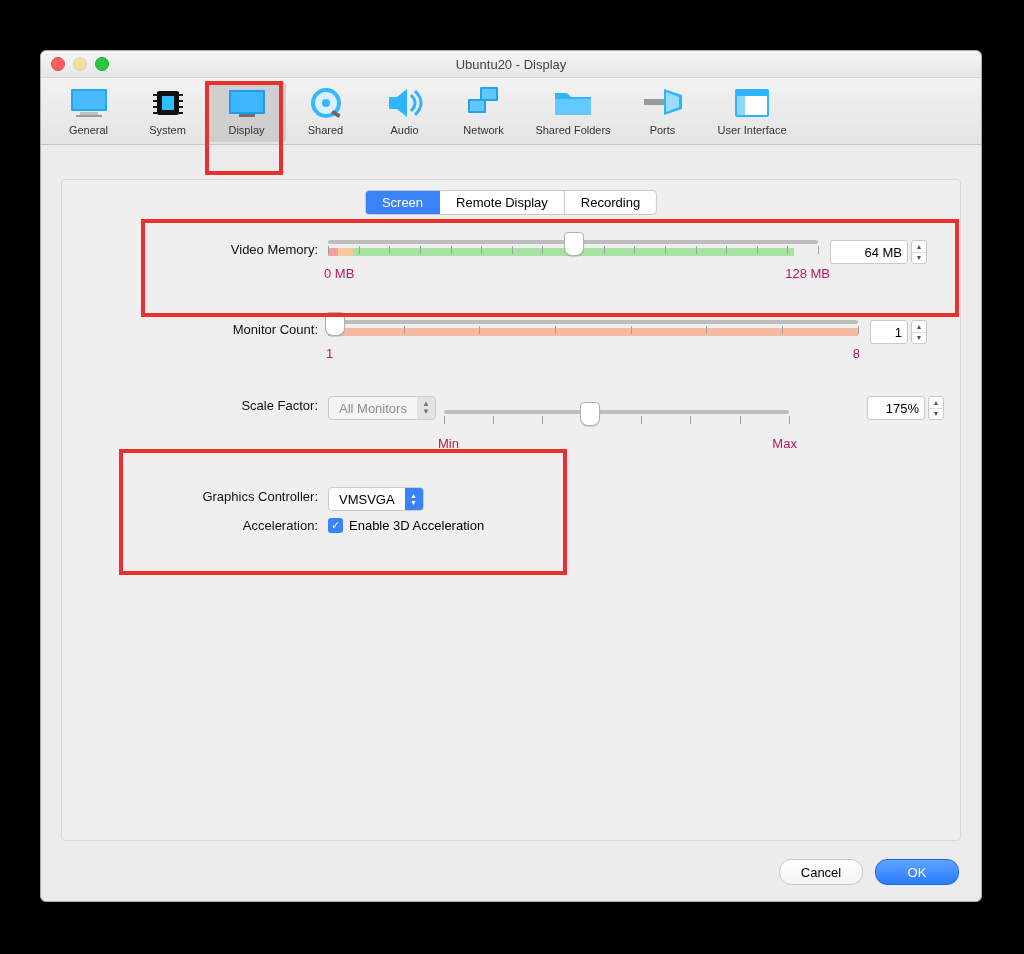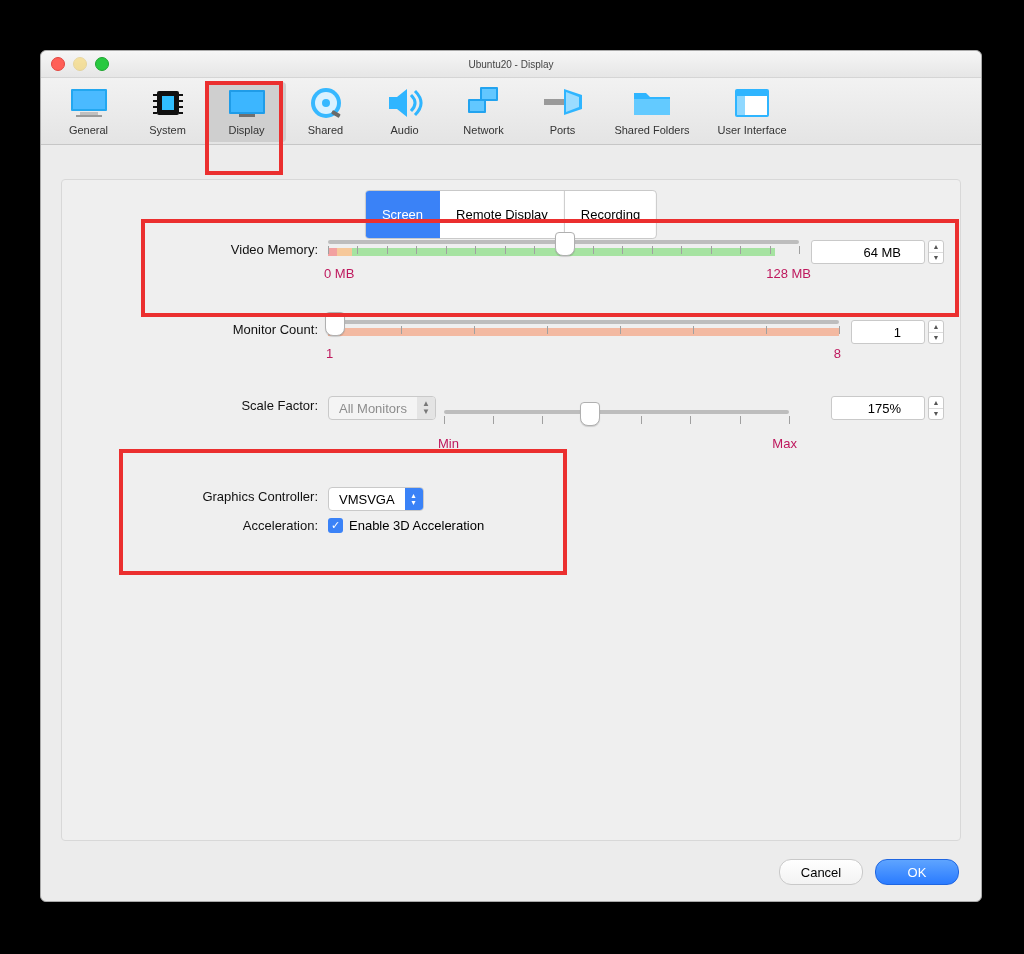--- a/index.html
+++ b/index.html
@@ -3,43 +3,43 @@
 <meta charset="utf-8">
 <style>
 html,body{margin:0;padding:0;width:1024px;height:954px;background:#000;font-family:-apple-system,"Helvetica Neue",Arial,sans-serif;font-size:13px;color:#000;}
 .window{position:absolute;left:40px;top:50px;width:940px;height:850px;background:#ececec;border:1px solid #a9a9a9;border-radius:6px;box-shadow:0 10px 35px rgba(0,0,0,.55);overflow:hidden;}
 .titlebar{height:26px;display:flex;align-items:center;position:relative;border-bottom:1px solid #d5d5d5;border-top-left-radius:6px;border-top-right-radius:6px;background:linear-gradient(#f6f6f6,#e6e6e6);}
 .traffic{display:flex;gap:8px;position:absolute;left:10px;top:6px;}
 .tl{width:12px;height:12px;border-radius:50%;}
 .tl.red{background:#ff5f57;border:1px solid #e24640;}
 .tl.yellow{background:#fec307;opacity:.35;border:1px solid #d6a60f;}
 .tl.green{background:#28c940;border:1px solid #1fa531;}
-.title{flex:1;text-align:center;font-size:10px;color:#444;}
+.title{flex:1;text-align:center;font-size:13px;color:#444;}
 .toolbar{display:flex;gap:0;padding:4px 8px 2px;border-bottom:1px solid #c6c6c6;background:linear-gradient(#f2f2f2,#e4e4e4);}
 .tb-item{width:75px;display:flex;flex-direction:column;align-items:center;justify-content:flex-end;gap:4px;padding:4px 2px 6px;border-radius:4px;}
 .tb-item.active{background:#cfcfcf;}
 .tb-label{font-size:11px;color:#333;}
 .tb-icon{width:42px;height:34px;display:flex;align-items:center;justify-content:center;}
 .highlight{position:absolute;border:4px solid #eb2f2f;pointer-events:none;}
 .body{position:absolute;left:20px;top:128px;right:20px;bottom:60px;background:#efefef;border:1px solid #d8d8d8;border-radius:4px;}
 .segbar{position:absolute;left:50%;top:10px;transform:translateX(-50%);display:flex;border:1px solid #c9c9c9;border-radius:4px;overflow:hidden;background:#fff;}
-.seg{padding:16px 16px;font-size:13px;border-right:1px solid #c9c9c9;}
+.seg{padding:4px 16px;font-size:13px;border-right:1px solid #c9c9c9;}
 .seg:last-child{border-right:0;}
 .seg.active{background:#3a82f7;color:#fff;border-right-color:#3a82f7;}
 .row{position:absolute;left:0;right:0;display:flex;align-items:flex-start;}
 .lbl{width:256px;text-align:right;padding-right:10px;padding-top:2px;font-size:13px;color:#111;}
 .slider-wrap{position:relative;flex:1;margin-right:12px;}
 .track{height:4px;background:#bdbdbd;border-radius:2px;position:relative;}
 .bar{position:absolute;top:8px;left:0;right:0;height:8px;}
 .barseg{position:absolute;top:0;bottom:0;}
 .thumb{position:absolute;width:18px;height:22px;background:#fff;border:1px solid #b0b0b0;border-radius:4px 4px 8px 8px;top:-8px;box-shadow:0 1px 1px rgba(0,0,0,.15);}
 .ticks{position:absolute;top:6px;left:0;right:0;height:10px;}
 .tick{position:absolute;width:1px;height:8px;background:#a0a0a0;top:0;}
 .scale-lbl{position:absolute;font-size:13px;color:#be185d;top:26px;}
-.valbox{width:66px;height:22px;border:1px solid #c9c9c9;border-radius:3px;background:#fff;display:flex;align-items:center;justify-content:flex-end;padding:0 23px;font-size:13px;}
+.valbox{width:66px;height:22px;border:1px solid #c9c9c9;border-radius:3px;background:#fff;display:flex;align-items:center;justify-content:flex-end;padding:0 5px;font-size:13px;}
 .stepper{width:14px;height:22px;border:1px solid #c9c9c9;border-radius:3px;background:#fff;margin-left:3px;display:flex;flex-direction:column;}
 .stepper div{flex:1;display:flex;align-items:center;justify-content:center;font-size:7px;color:#555;}
 .stepper div:first-child{border-bottom:1px solid #dcdcdc;}
 .select{display:inline-flex;align-items:center;background:#fff;border:1px solid #c9c9c9;border-radius:4px;height:22px;font-size:13px;}
 .select .sv{padding:0 10px;}
 .select .sa{width:18px;height:22px;background:#3a82f7;border-top-right-radius:3px;border-bottom-right-radius:3px;display:flex;align-items:center;justify-content:center;color:#fff;font-size:8px;line-height:8px;}
 .checkbox{width:15px;height:15px;border-radius:3px;background:#3a82f7;display:inline-flex;align-items:center;justify-content:center;color:#fff;font-size:11px;margin-right:6px;}
 .footer{position:absolute;right:22px;bottom:16px;display:flex;gap:12px;}
 .btn{height:24px;min-width:82px;border-radius:12px;border:1px solid #c9c9c9;background:linear-gradient(#fff,#f3f3f3);font-size:13px;display:flex;align-items:center;justify-content:center;}
 .btn.primary{background:linear-gradient(#5ea4ff,#2a7bff);border-color:#1f66e1;color:#fff;}
@@ -127,38 +127,38 @@
       <div class="tb-icon">
         <svg width="40" height="32">
             <rect x="16" y="0" width="18" height="14" rx="1" fill="#22a3ef"></rect>
             <rect x="18" y="2" width="14" height="10" fill="#62c7ff"></rect>
             <rect x="4" y="12" width="18" height="14" rx="1" fill="#22a3ef"></rect>
             <rect x="6" y="14" width="14" height="10" fill="#62c7ff"></rect>
           </svg>
       </div>
       <span class="tb-label">Network</span>
     </div>
+    <div class="tb-item" style="width:96px">
+      <div class="tb-icon">
+        <svg width="40" height="32">
+            <path d="M2 6 h12 l4 4 h20 v18 h-36 z" fill="#2fb5ff"></path>
+            <rect x="2" y="12" width="36" height="16" fill="#63caff"></rect>
+          </svg>
+      </div>
+      <span class="tb-label">Shared Folders</span>
+    </div>
     <div class="tb-item">
       <div class="tb-icon">
         <svg width="42" height="32">
             <polygon points="22,2 40,8 40,22 22,28 22,2" fill="#2fb5ff"></polygon>
             <polygon points="24,5 37,10 37,20 24,25" fill="#9bdcff"></polygon>
             <rect x="2" y="12" width="20" height="6" fill="#9a9a9a"></rect>
           </svg>
       </div>
       <span class="tb-label">Ports</span>
-    </div>
-    <div class="tb-item" style="width:96px">
-      <div class="tb-icon">
-        <svg width="40" height="32">
-            <path d="M2 6 h12 l4 4 h20 v18 h-36 z" fill="#2fb5ff"></path>
-            <rect x="2" y="12" width="36" height="16" fill="#63caff"></rect>
-          </svg>
-      </div>
-      <span class="tb-label">Shared Folders</span>
     </div>
     <div class="tb-item" style="width:96px">
       <div class="tb-icon">
         <svg width="36" height="30">
             <rect x="1" y="1" width="34" height="28" rx="2" fill="#2fb5ff"></rect>
             <rect x="3" y="8" width="30" height="19" fill="#fff"></rect>
             <rect x="3" y="8" width="8" height="19" fill="#8fd8ff"></rect>
           </svg>
       </div>
       <span class="tb-label">User Interface</span>

